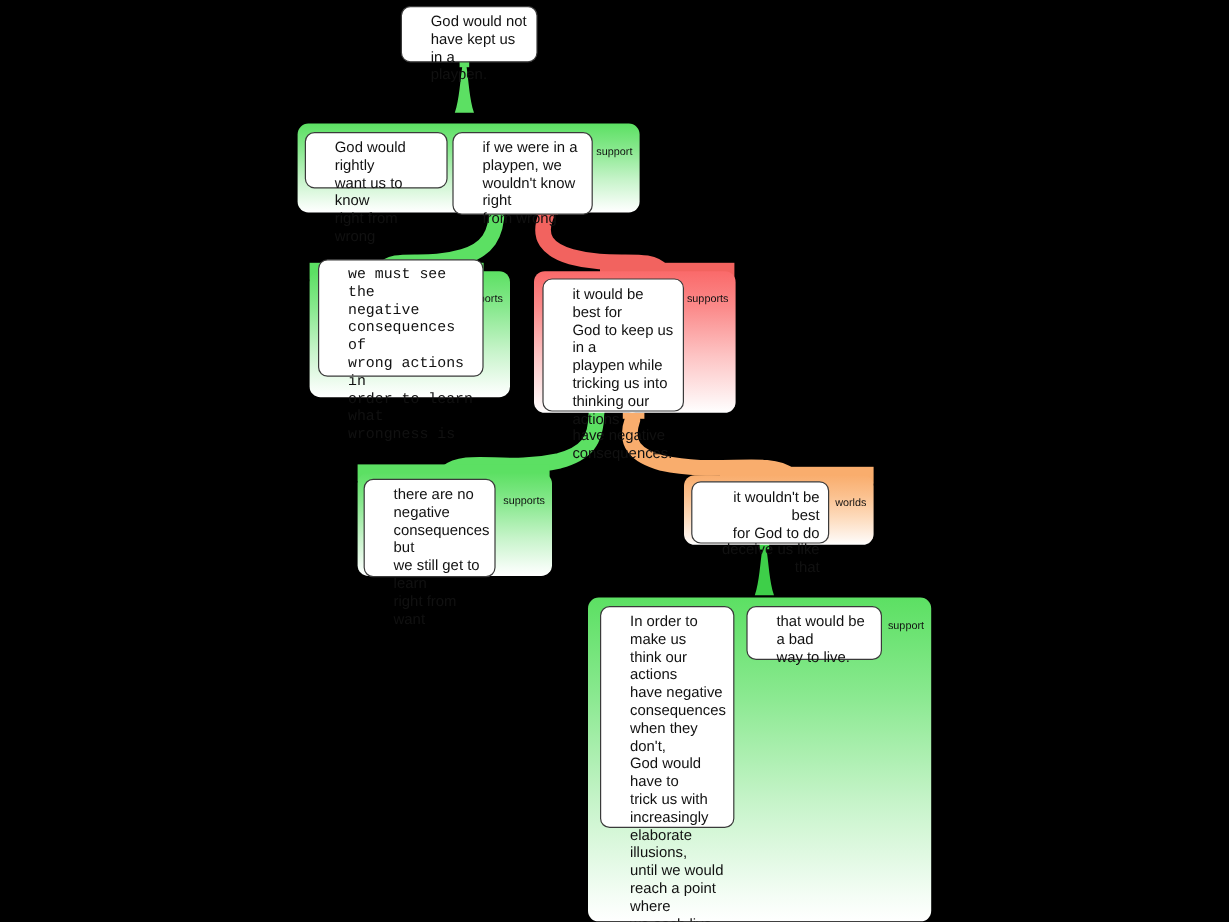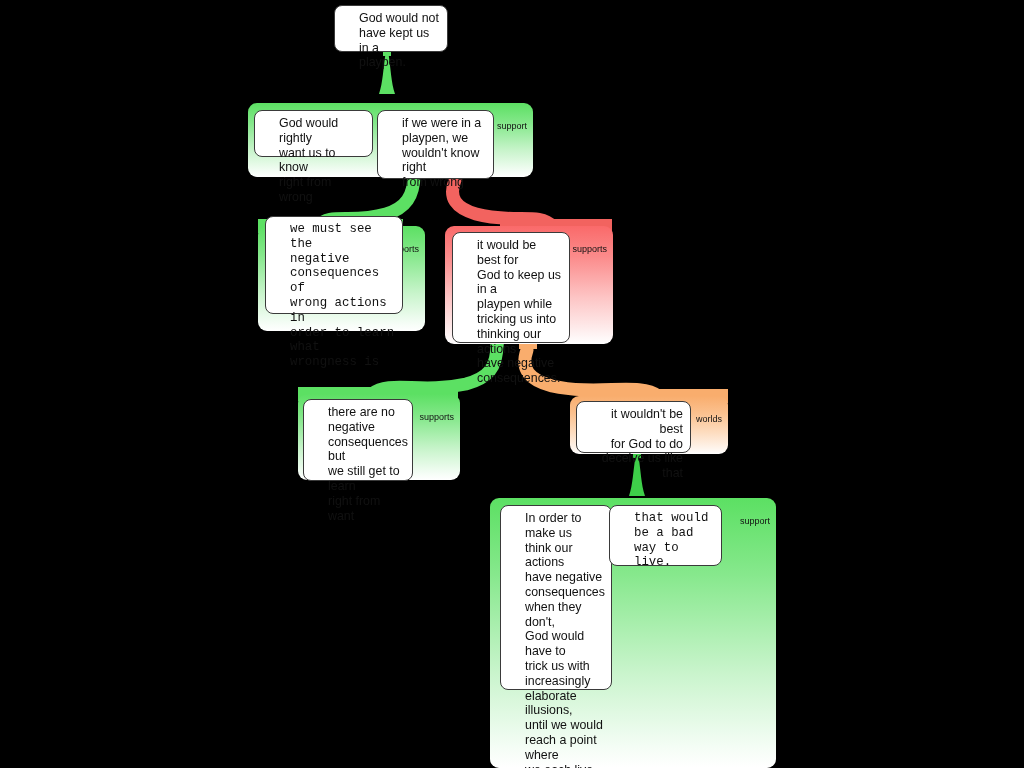--- a/index.html
+++ b/index.html
@@ -152,16 +152,16 @@
 elaborate illusions,
 until we would
 reach a point where
 we each live in
 worlds that are
 largely
 experientially
 isolated from each
 other</div>
 
-  <div class="claim" style="left:609px;top:505px;width:113px;height:61px;font-family:Liberation Mono, monospace;">that would be a bad
+  <div class="claim" style="left:622px;top:505px;width:113px;height:45px;">that would be a bad
 way to live.</div>
 
 </div>
 
 </body></html>

